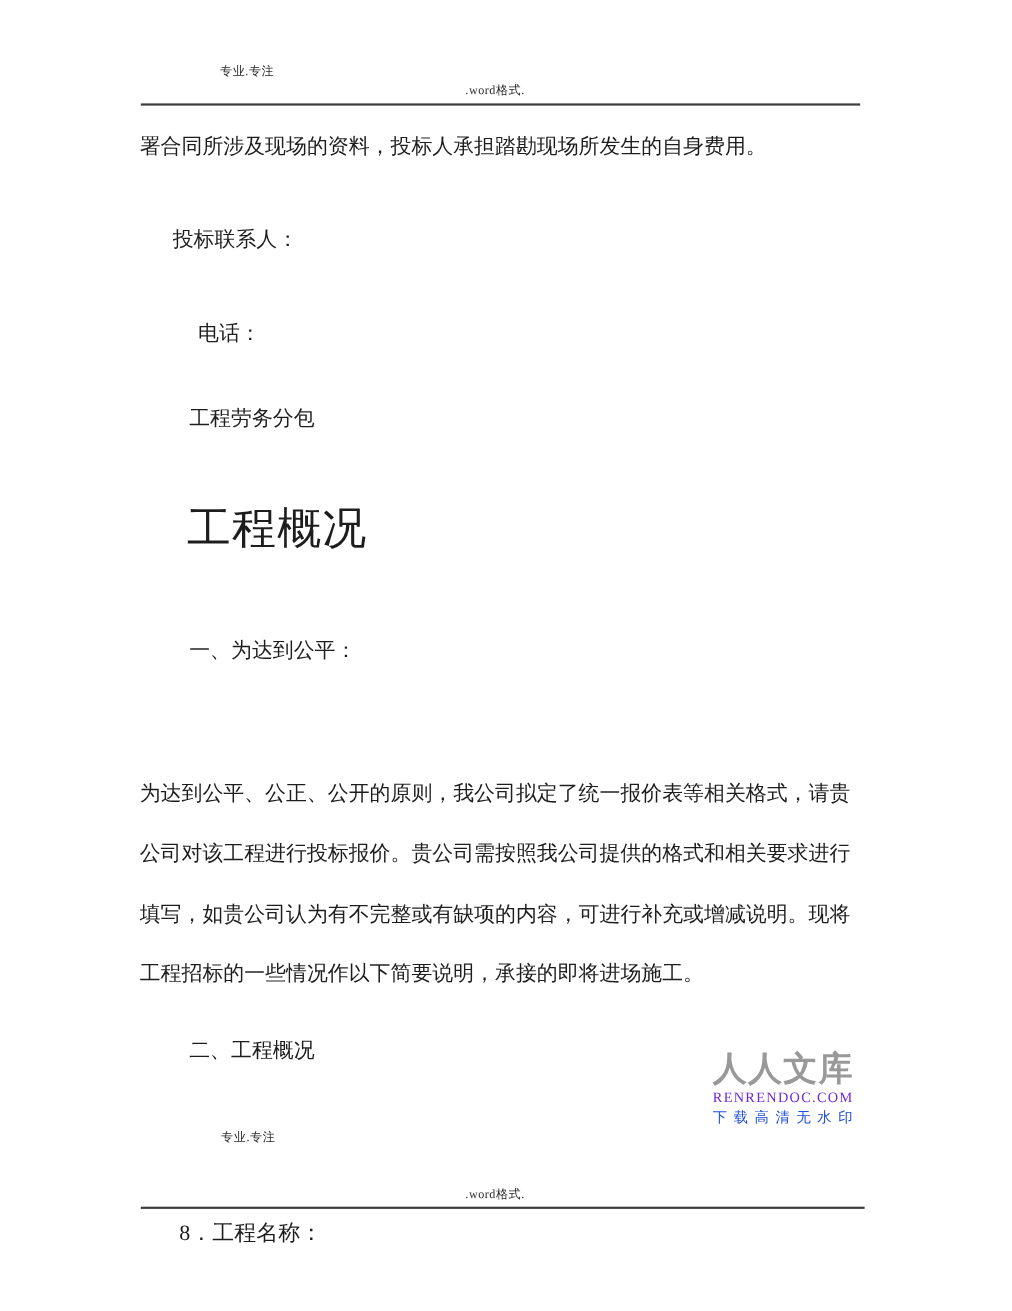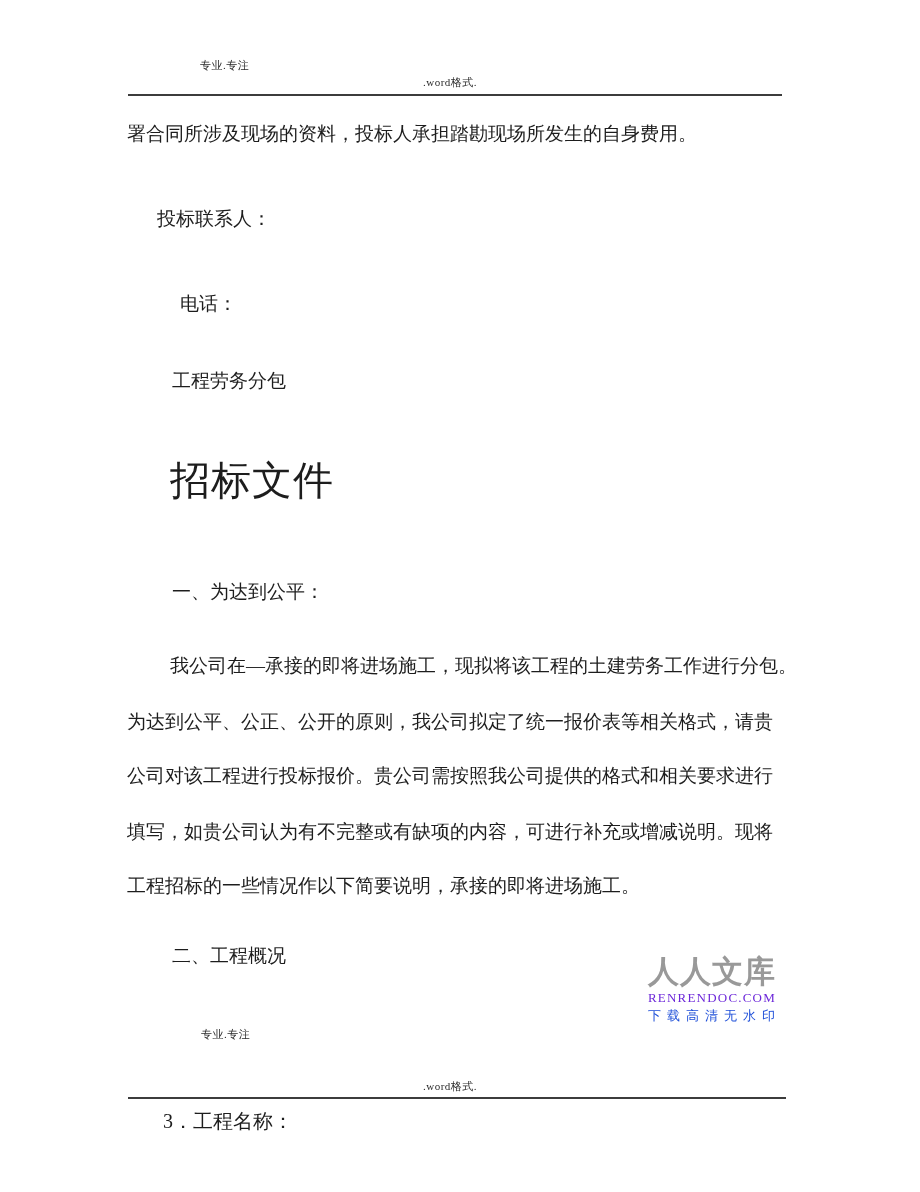--- a/index.html
+++ b/index.html
@@ -78,37 +78,36 @@
   <div class="abs small-mark" style="left:423px; top:77px;">.word格式.</div>
   <div class="rule" style="left:128px; top:94px; width:654px;"></div>
 
   <div class="abs body-text" style="left:127px; top:124px;">署合同所涉及现场的资料，投标人承担踏勘现场所发生的自身费用。</div>
 
   <div class="abs body-text" style="left:157px; top:209px;">投标联系人：</div>
   <div class="abs body-text" style="left:157px; top:294px;margin-left:23px;">电话：</div>
 
   <div class="abs body-text" style="left:172px; top:371px;">工程劳务分包</div>
 
-  <div class="abs doc-title" style="left:170px; top:461px;">招标文件</div>
+  <div class="abs doc-title" style="left:170px; top:461px;">工程概况</div>
 
   <div class="abs body-text" style="left:172px; top:582px;">一、为达到公平：</div>
 
-  <div class="abs body-text" style="left:170px; top:656px;">我公司在—承接的即将进场施工，现拟将该工程的土建劳务工作进行分包。</div>
   <div class="abs body-text" style="left:127px; top:712px;">为达到公平、公正、公开的原则，我公司拟定了统一报价表等相关格式，请贵</div>
   <div class="abs body-text" style="left:127px; top:768px;font-family:Liberation Mono, monospace;">公司对该工程进行投标报价。贵公司需按照我公司提供的格式和相关要求进行</div>
   <div class="abs body-text" style="left:127px; top:822px;">填写，如贵公司认为有不完整或有缺项的内容，可进行补充或增减说明。现将</div>
   <div class="abs body-text" style="left:127px; top:876px;">工程招标的一些情况作以下简要说明，承接的即将进场施工。</div>
 
   <div class="abs body-text" style="left:172px; top:946px;">二、工程概况</div>
 
   <div class="watermark">
     <div class="wm-brand">人人文库</div>
     <div class="wm-domain">RENRENDOC.COM</div>
     <div class="wm-tagline">下载高清无水印</div>
   </div>
 
   <div class="abs small-mark" style="left:201px; top:1029px;">专业.专注</div>
   <div class="abs small-mark" style="left:423px; top:1081px;">.word格式.</div>
   <div class="rule" style="left:128px; top:1097px; width:658px;"></div>
 
-  <div class="abs item-text" style="left:163px; top:1111px;">3．工程名称：</div>
+  <div class="abs item-text" style="left:163px; top:1111px;">8．工程名称：</div>
 
 </div>
 
 </body></html>

